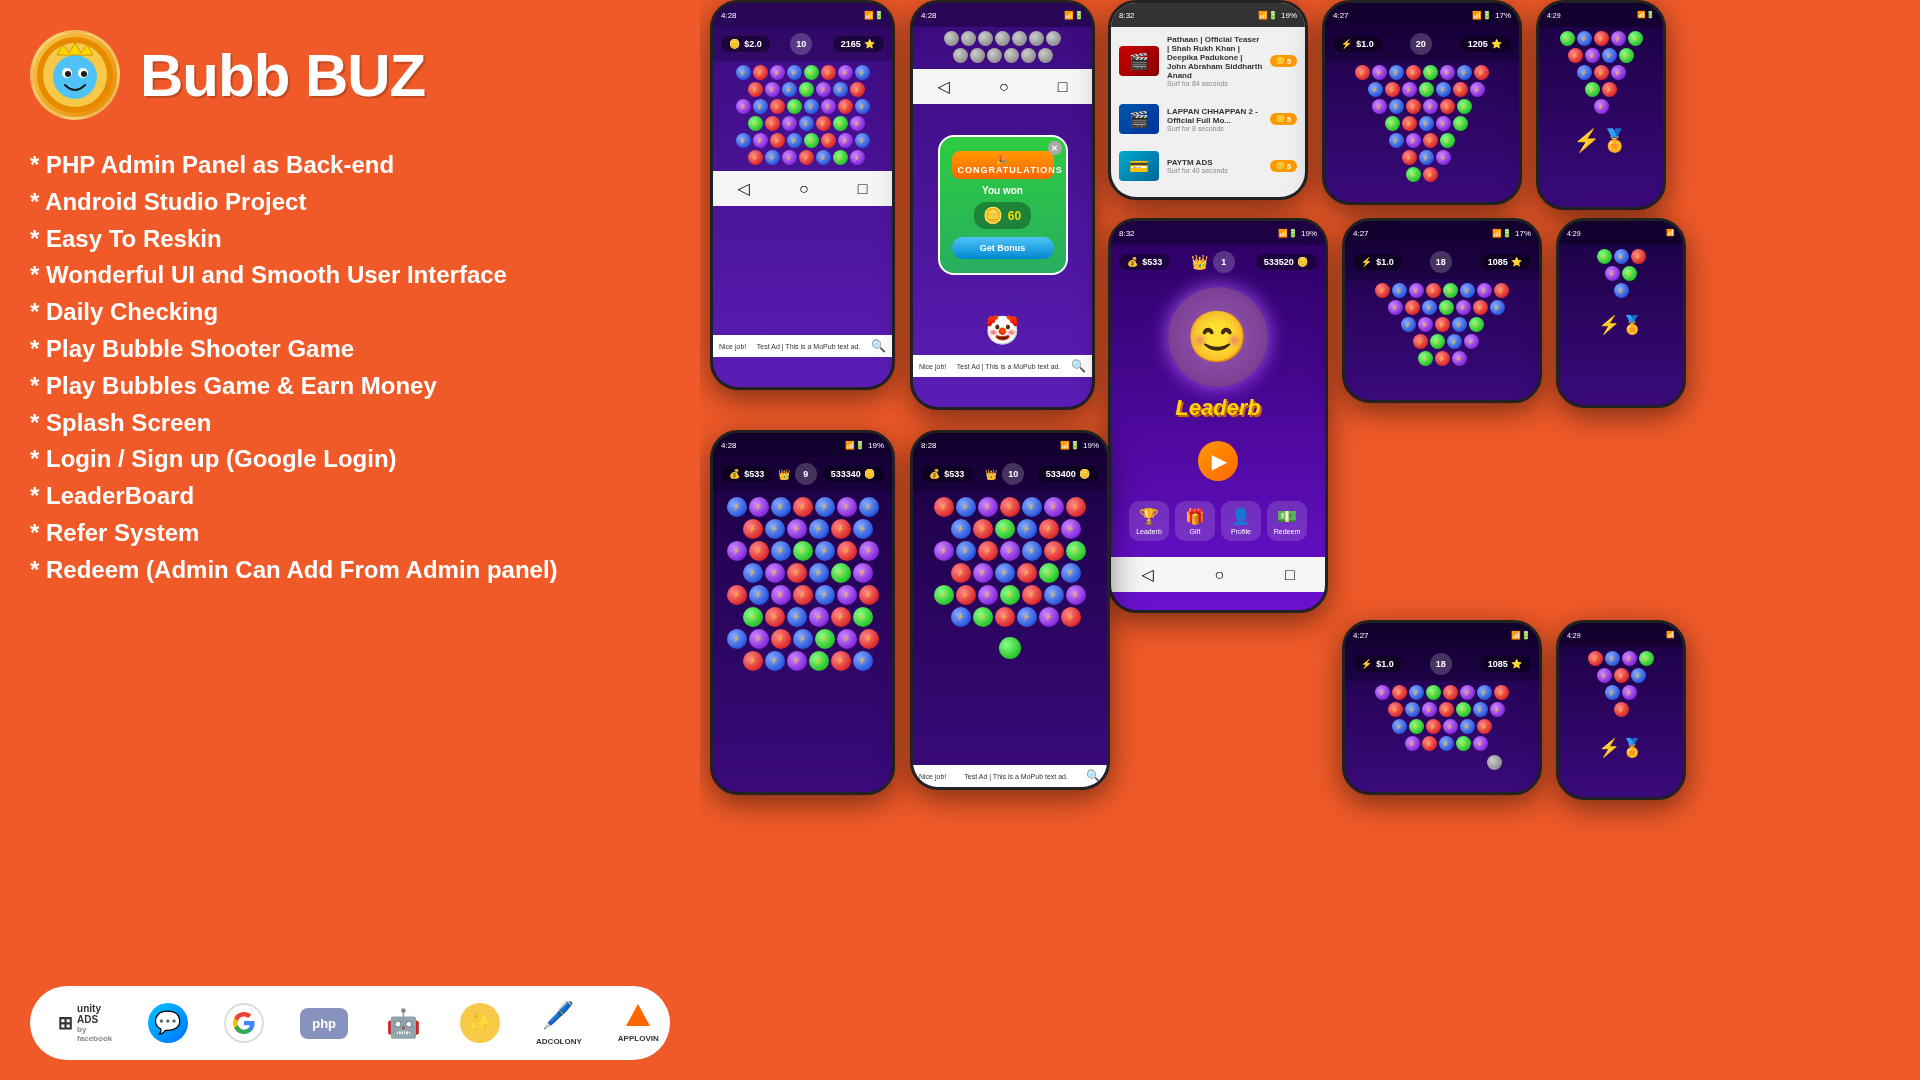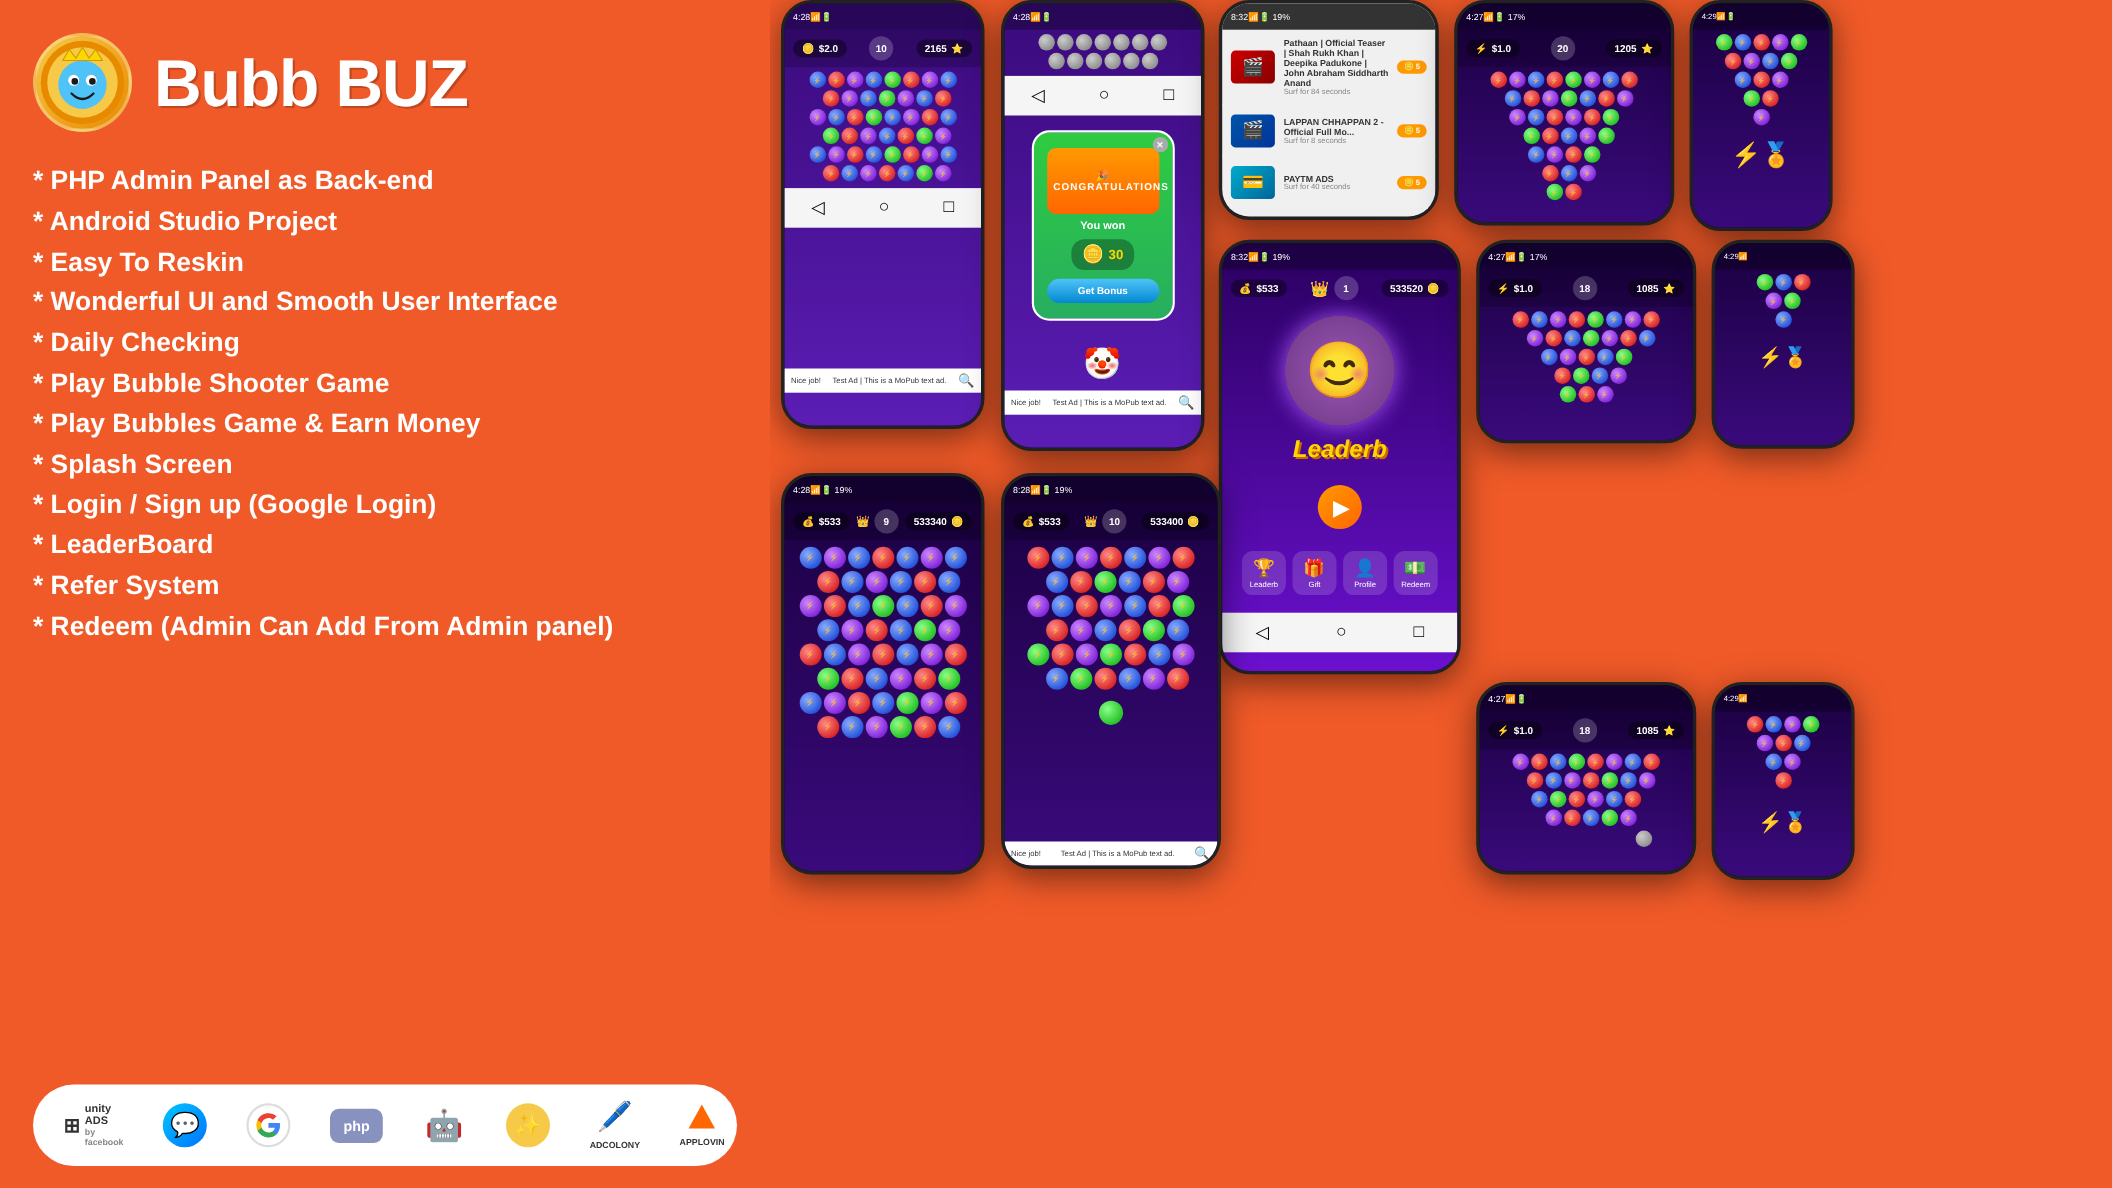--- a/index.html
+++ b/index.html
@@ -218,20 +218,21 @@
     .bg-purple { background: linear-gradient(180deg, #3a0a7c 0%, #5b1db5 100%); }
     .bg-dark-purple { background: linear-gradient(180deg, #1a0040 0%, #3a0a7c 100%); }
     .bg-blue-purple { background: linear-gradient(180deg, #2a0060 0%, #6b10d0 100%); }
 
     
     .status-bar {
       height: 18px;
       background: rgba(0,0,0,0.3);
       display: flex;
       align-items: center;
+      justify-content: space-between;
       padding: 12px 8px;
       font-size: 8px;
       color: white;
     }
 
     
     .game-hud {
       display: flex;
       align-items: center;
       justify-content: space-between;
@@ -275,21 +276,21 @@
       padding: 14px 12px;
       width: 130px;
       text-align: center;
       border: 2px solid #fff;
       z-index: 10;
     }
 
     .congrats-title {
       background: linear-gradient(180deg, #ff9900, #ff6600);
       border-radius: 8px;
-      padding: 20px 6px;
+      padding: 4px 6px;
       font-size: 9px;
       font-weight: 900;
       color: white;
       text-transform: uppercase;
       letter-spacing: 1px;
       margin-bottom: 6px;
     }
 
     .congrats-text {
       font-size: 10px;
@@ -702,21 +703,21 @@
       </div>
 
       <div class="congrats-popup">
         <div class="close-btn">✕</div>
         <div class="congrats-title">
           🎉 <span>CONGRATULATIONS</span>
         </div>
         <div class="congrats-text">You won</div>
         <div class="coin-badge">
           <span>🪙</span>
-          <span style="color:#FFD700;font-weight:900;font-size:12px;">30</span>
+          <span style="color:#FFD700;font-weight:900;font-size:12px;">60</span>
         </div>
         <div class="get-bonus-btn">Get Bonus</div>
       </div>
 
       <div style="position:absolute;bottom:60px;left:50%;transform:translateX(-50%);font-size:28px;">🤡</div>
 
       <div style="position:absolute;bottom:30px;left:0;right:0;background:#fff;padding:4px 6px;font-size:7px;color:#333;display:flex;justify-content:space-between;align-items:center;">
         <span>Nice job!</span>
           <span>Test Ad | This is a MoPub text ad.</span>
           <span style="font-size:12px;">🔍</span>

